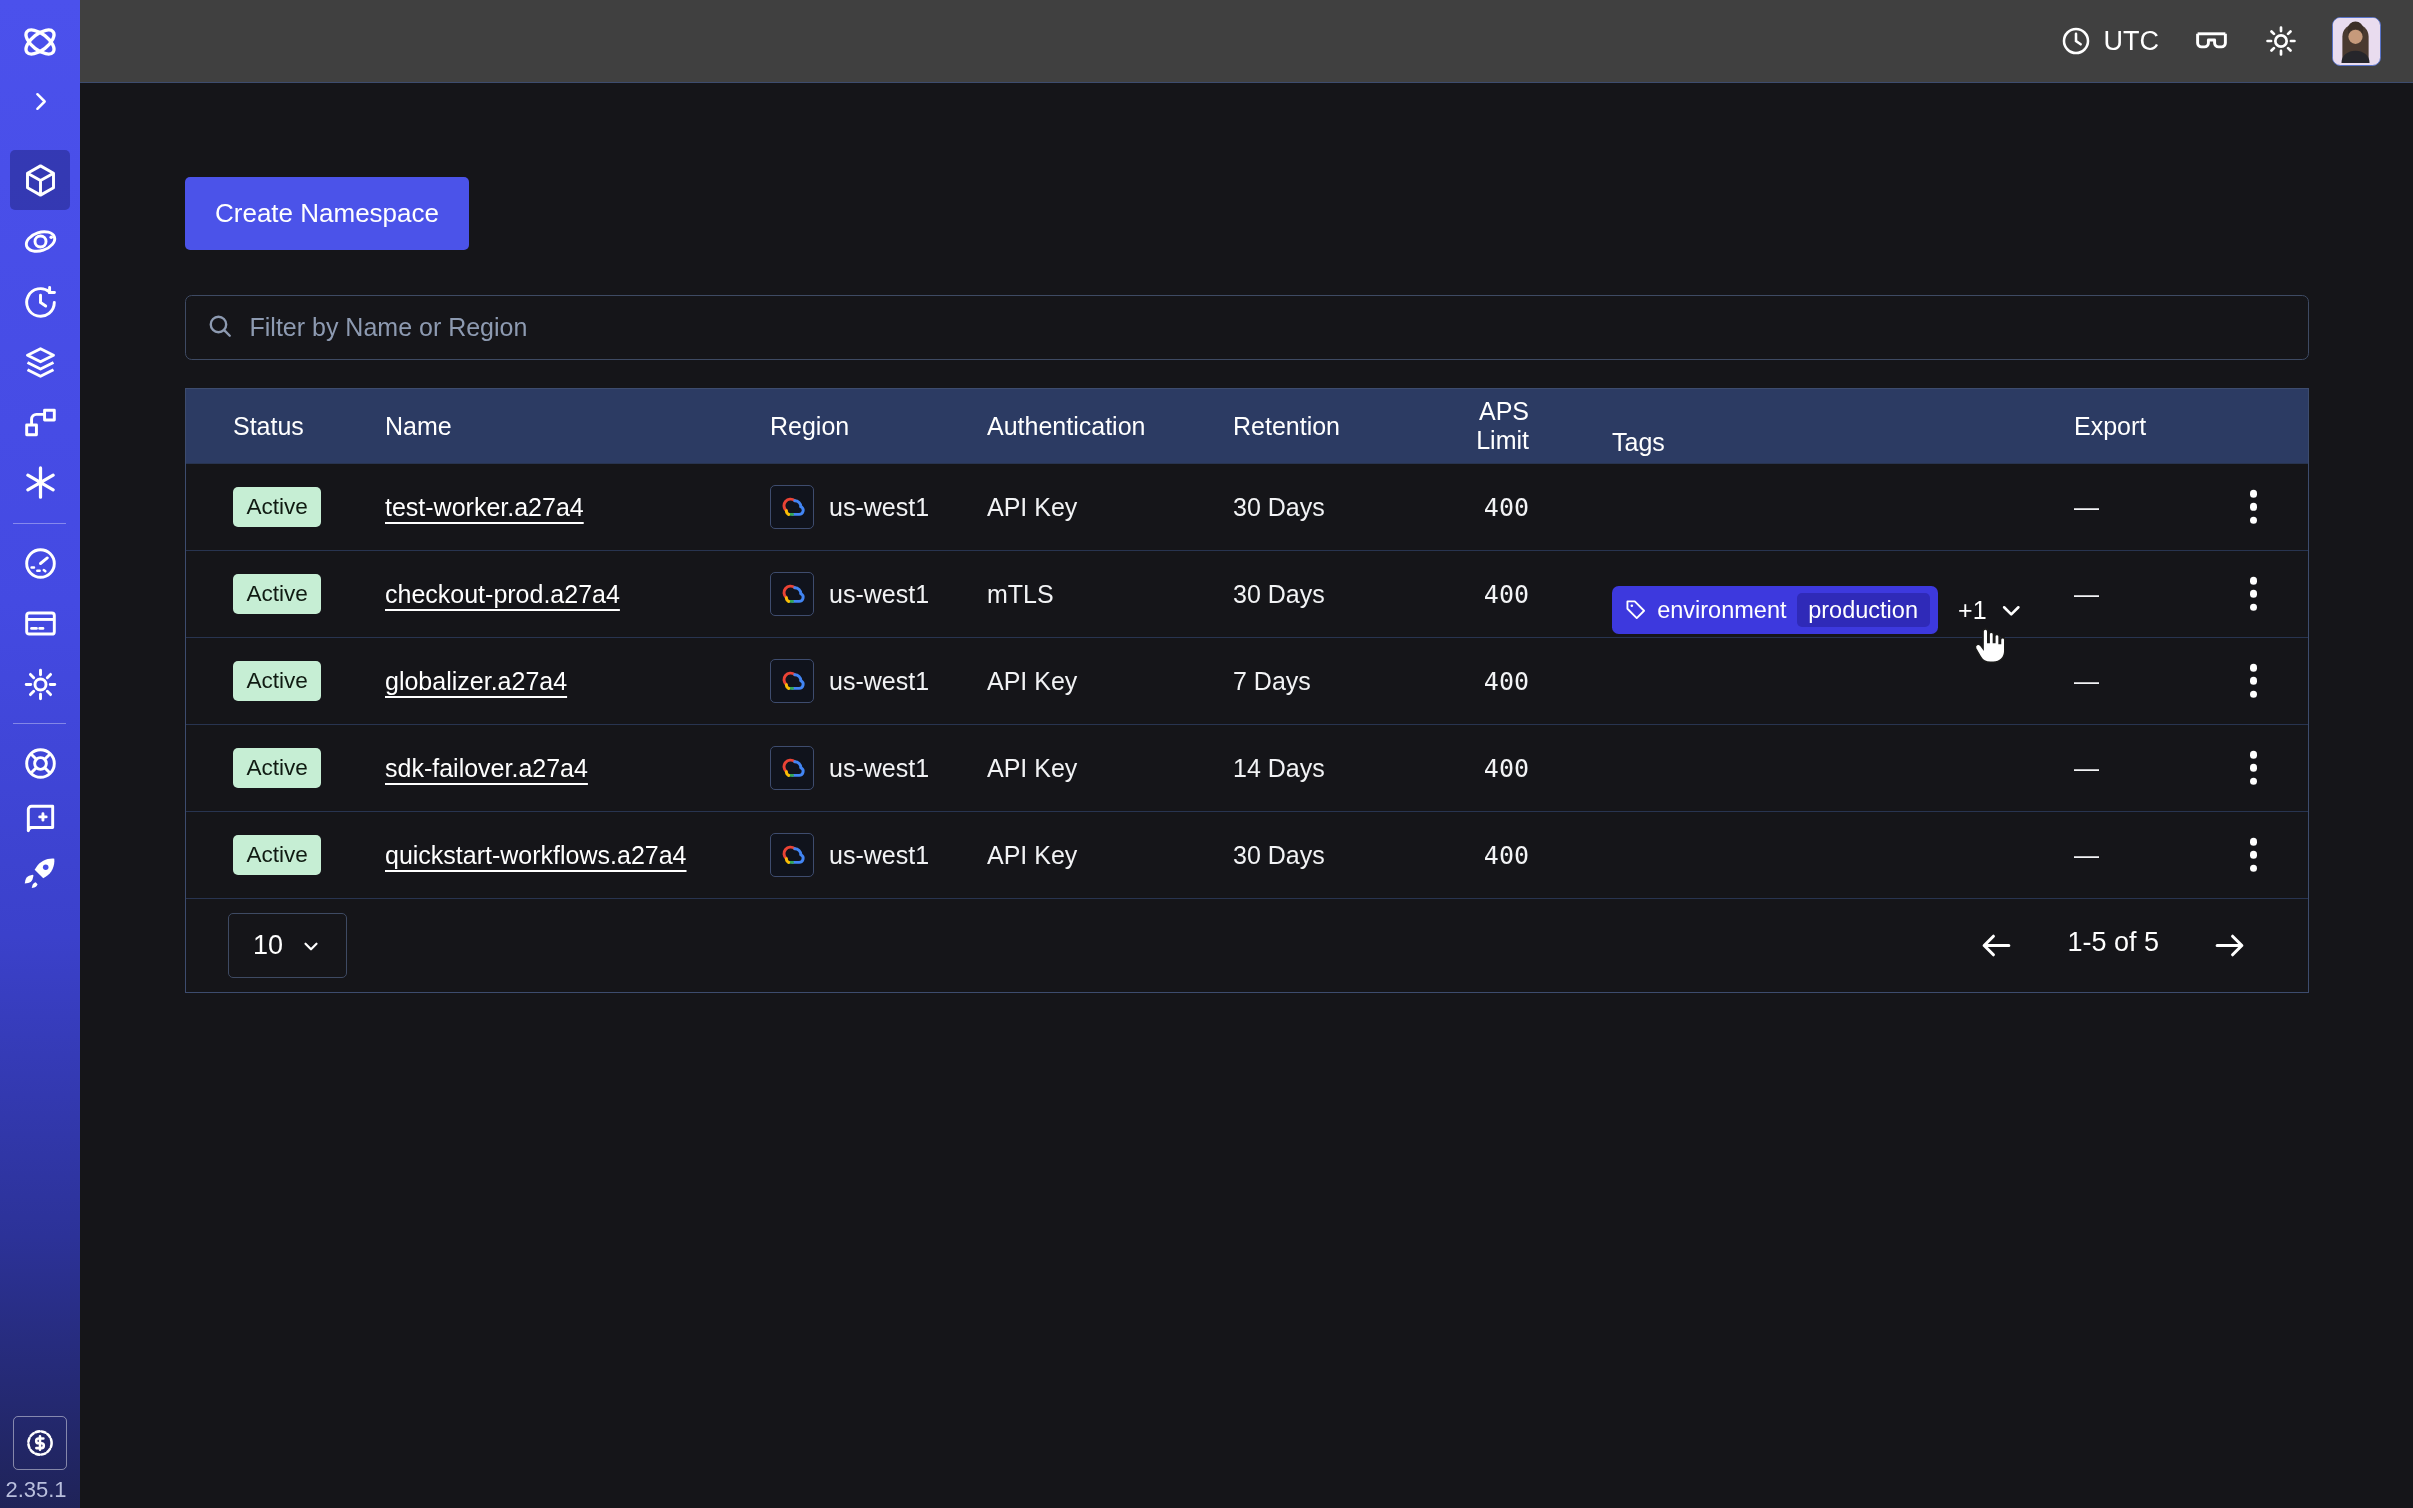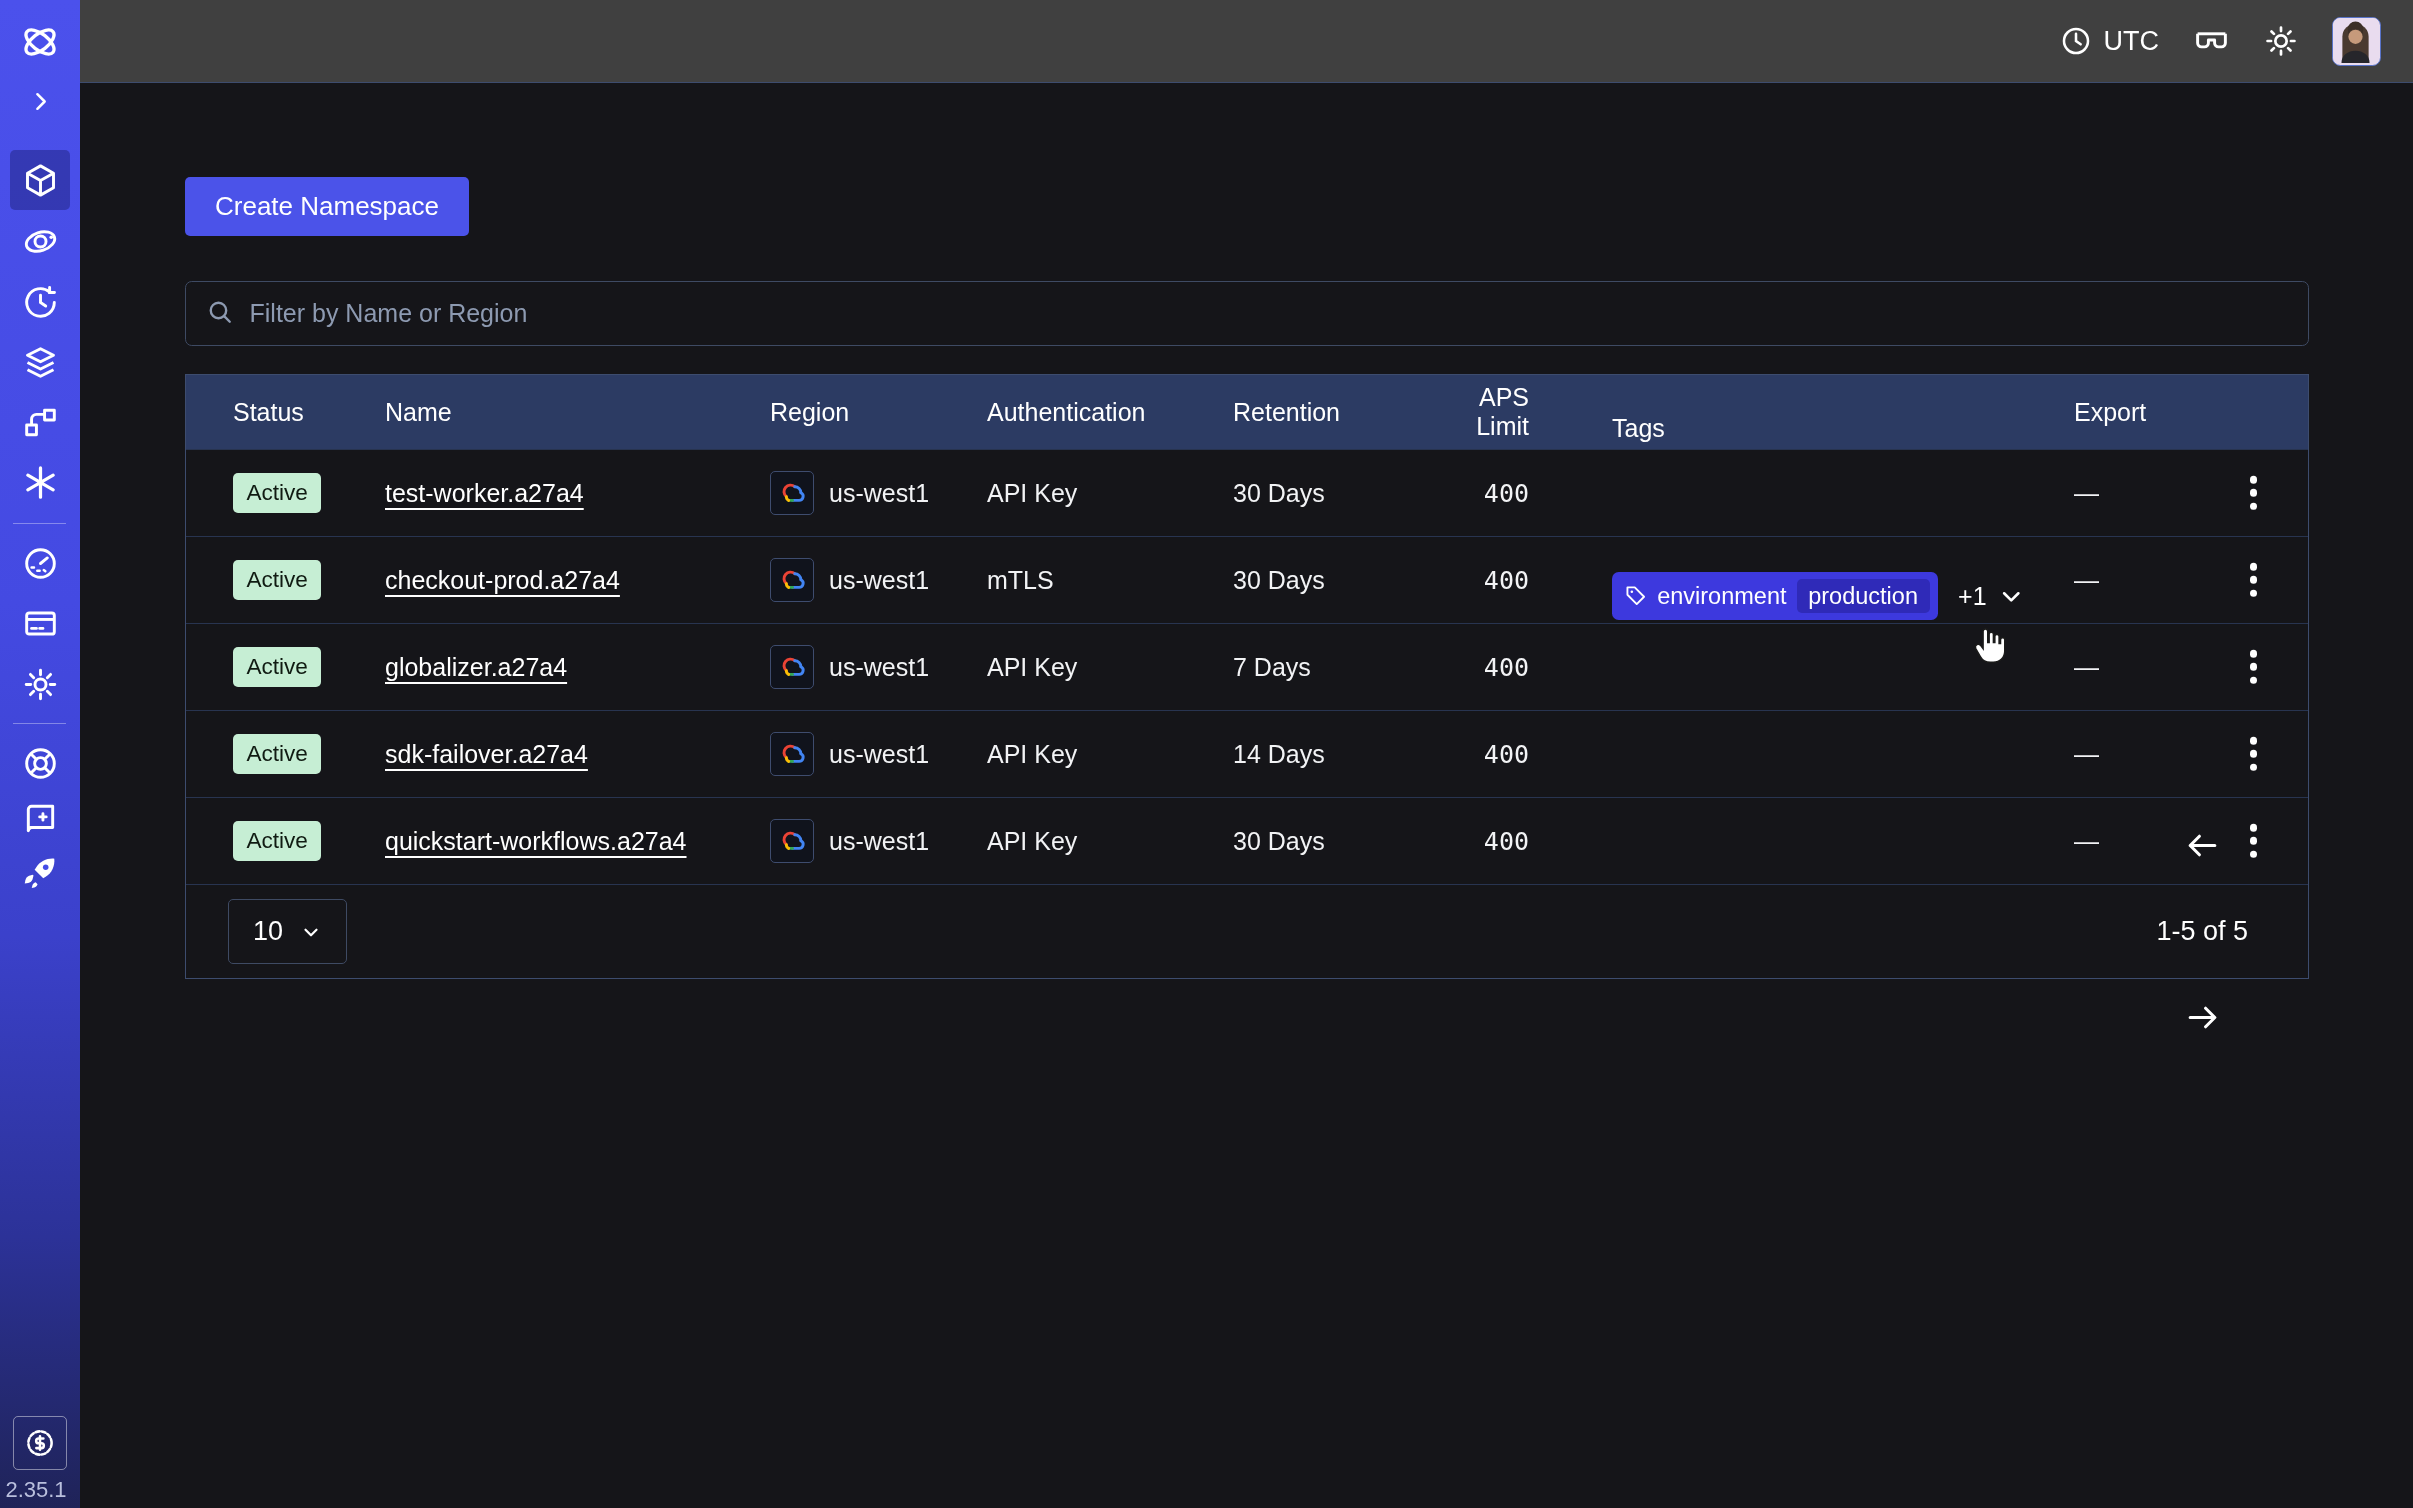--- a/index.html
+++ b/index.html
@@ -26,21 +26,21 @@
   .icon-btn { color:#fff; display:flex; align-items:center; }
   .avatar { width:49px; height:49px; border-radius:8.4px; border:1.7px solid #5873c8; overflow:hidden;
     background:#e9dcef; position:relative; }
   .avatar svg { display:block; }
 
   
   .content { position:absolute; left:80px; top:83px; right:0; bottom:0; padding:0 104px 0 105px; }
   .header-row { margin-top:94px; display:flex; justify-content:space-between; align-items:center; }
   .page-title { font-size:49px; font-weight:500; letter-spacing:0.4px; color:#fff; line-height:1.1; }
   .page-subtitle { margin-top:8.4px; font-size:23.5px; color:#8d9ab1; }
-  .primary-btn { background:#4b53e9; color:#fff; border:none; border-radius:5px; height:59px;
+  .primary-btn { background:#4b53e9; color:#fff; border:none; border-radius:5px; height:73px;
     padding:0 30px; font-size:26px; font-family:inherit; cursor:pointer; }
 
   .filter-wrap { margin-top:45px; height:65px; border:1.7px solid #3e4a63; border-radius:6.7px;
     display:flex; align-items:center; padding:0 20px; gap:15px; background:transparent; }
   .filter-wrap input { flex:1; background:transparent; border:none; outline:none; color:#dfe4ee;
     font-size:25px; font-family:inherit; }
   .filter-wrap input::placeholder { color:#8d9ab1; }
 
   
   .table { margin-top:28px; border:1.7px solid #3d4c6e; }
@@ -65,21 +65,21 @@
   .tag-more { margin-left:20px; font-size:25px; color:#fff; }
   .tag-caret { margin-left:10px; display:flex; cursor:pointer; }
   .kebab { position:absolute; right:46px; top:50%; transform:translateY(-50%); display:flex;
     flex-direction:column; gap:5.9px; cursor:pointer; padding:5px; }
   .kebab i { width:7.5px; height:7.5px; border-radius:50%; background:#fff; }
 
   .pagination { height:94px; border-top:1.7px solid #283450; display:flex; align-items:center;
     justify-content:space-between; padding:0 60px 0 42px; }
   .page-size { width:119px; height:65px; border:1.7px solid #3e4a63; border-radius:5px; display:flex;
     align-items:center; justify-content:center; gap:17px; font-size:27px; color:#fff; cursor:pointer; }
-  .page-nav { display:flex; align-items:center; gap:52px; font-size:27px; color:#fff;flex-direction:column; }
+  .page-nav { display:flex; gap:52px; font-size:27px; color:#fff; }
   .nav-arrow { display:flex; cursor:pointer; color:#fff; }
 
   .cursor { position:absolute; left:1968px; top:623px; z-index:50; pointer-events:none; }
 </style>
 </head>
 <body>
 
 <nav class="sidebar">
   <div class="side-item" style="top:42px">
     <svg width="42" height="42" viewBox="0 0 24 24" fill="none" stroke="#fff" stroke-width="1.9">

